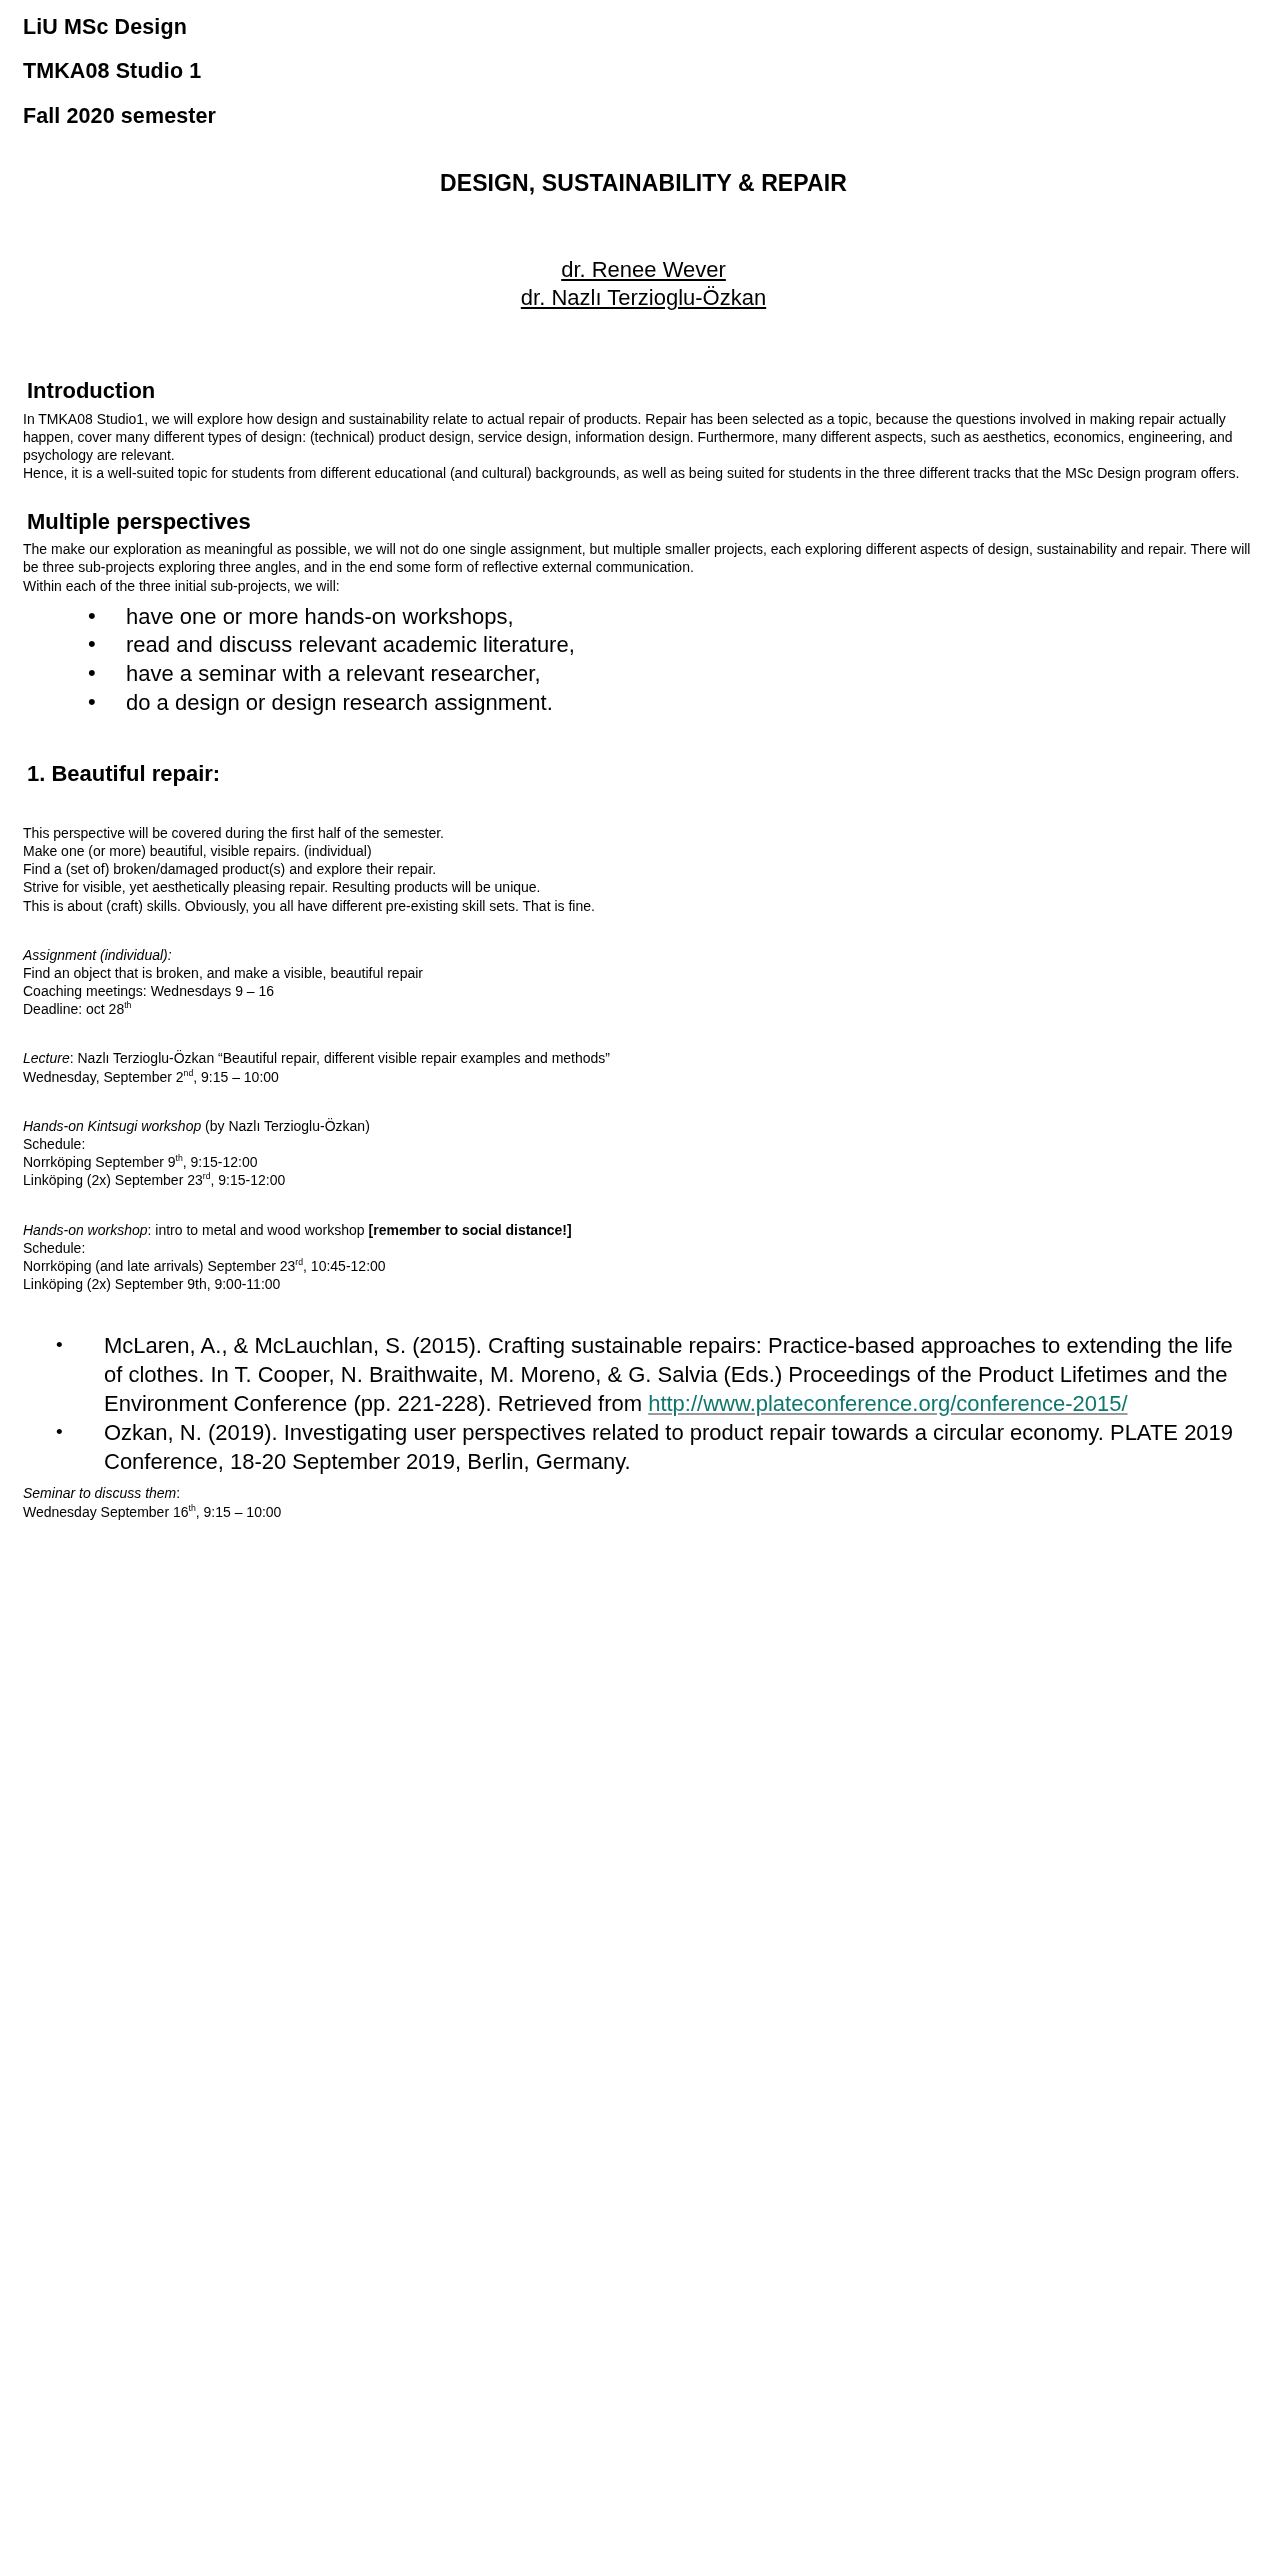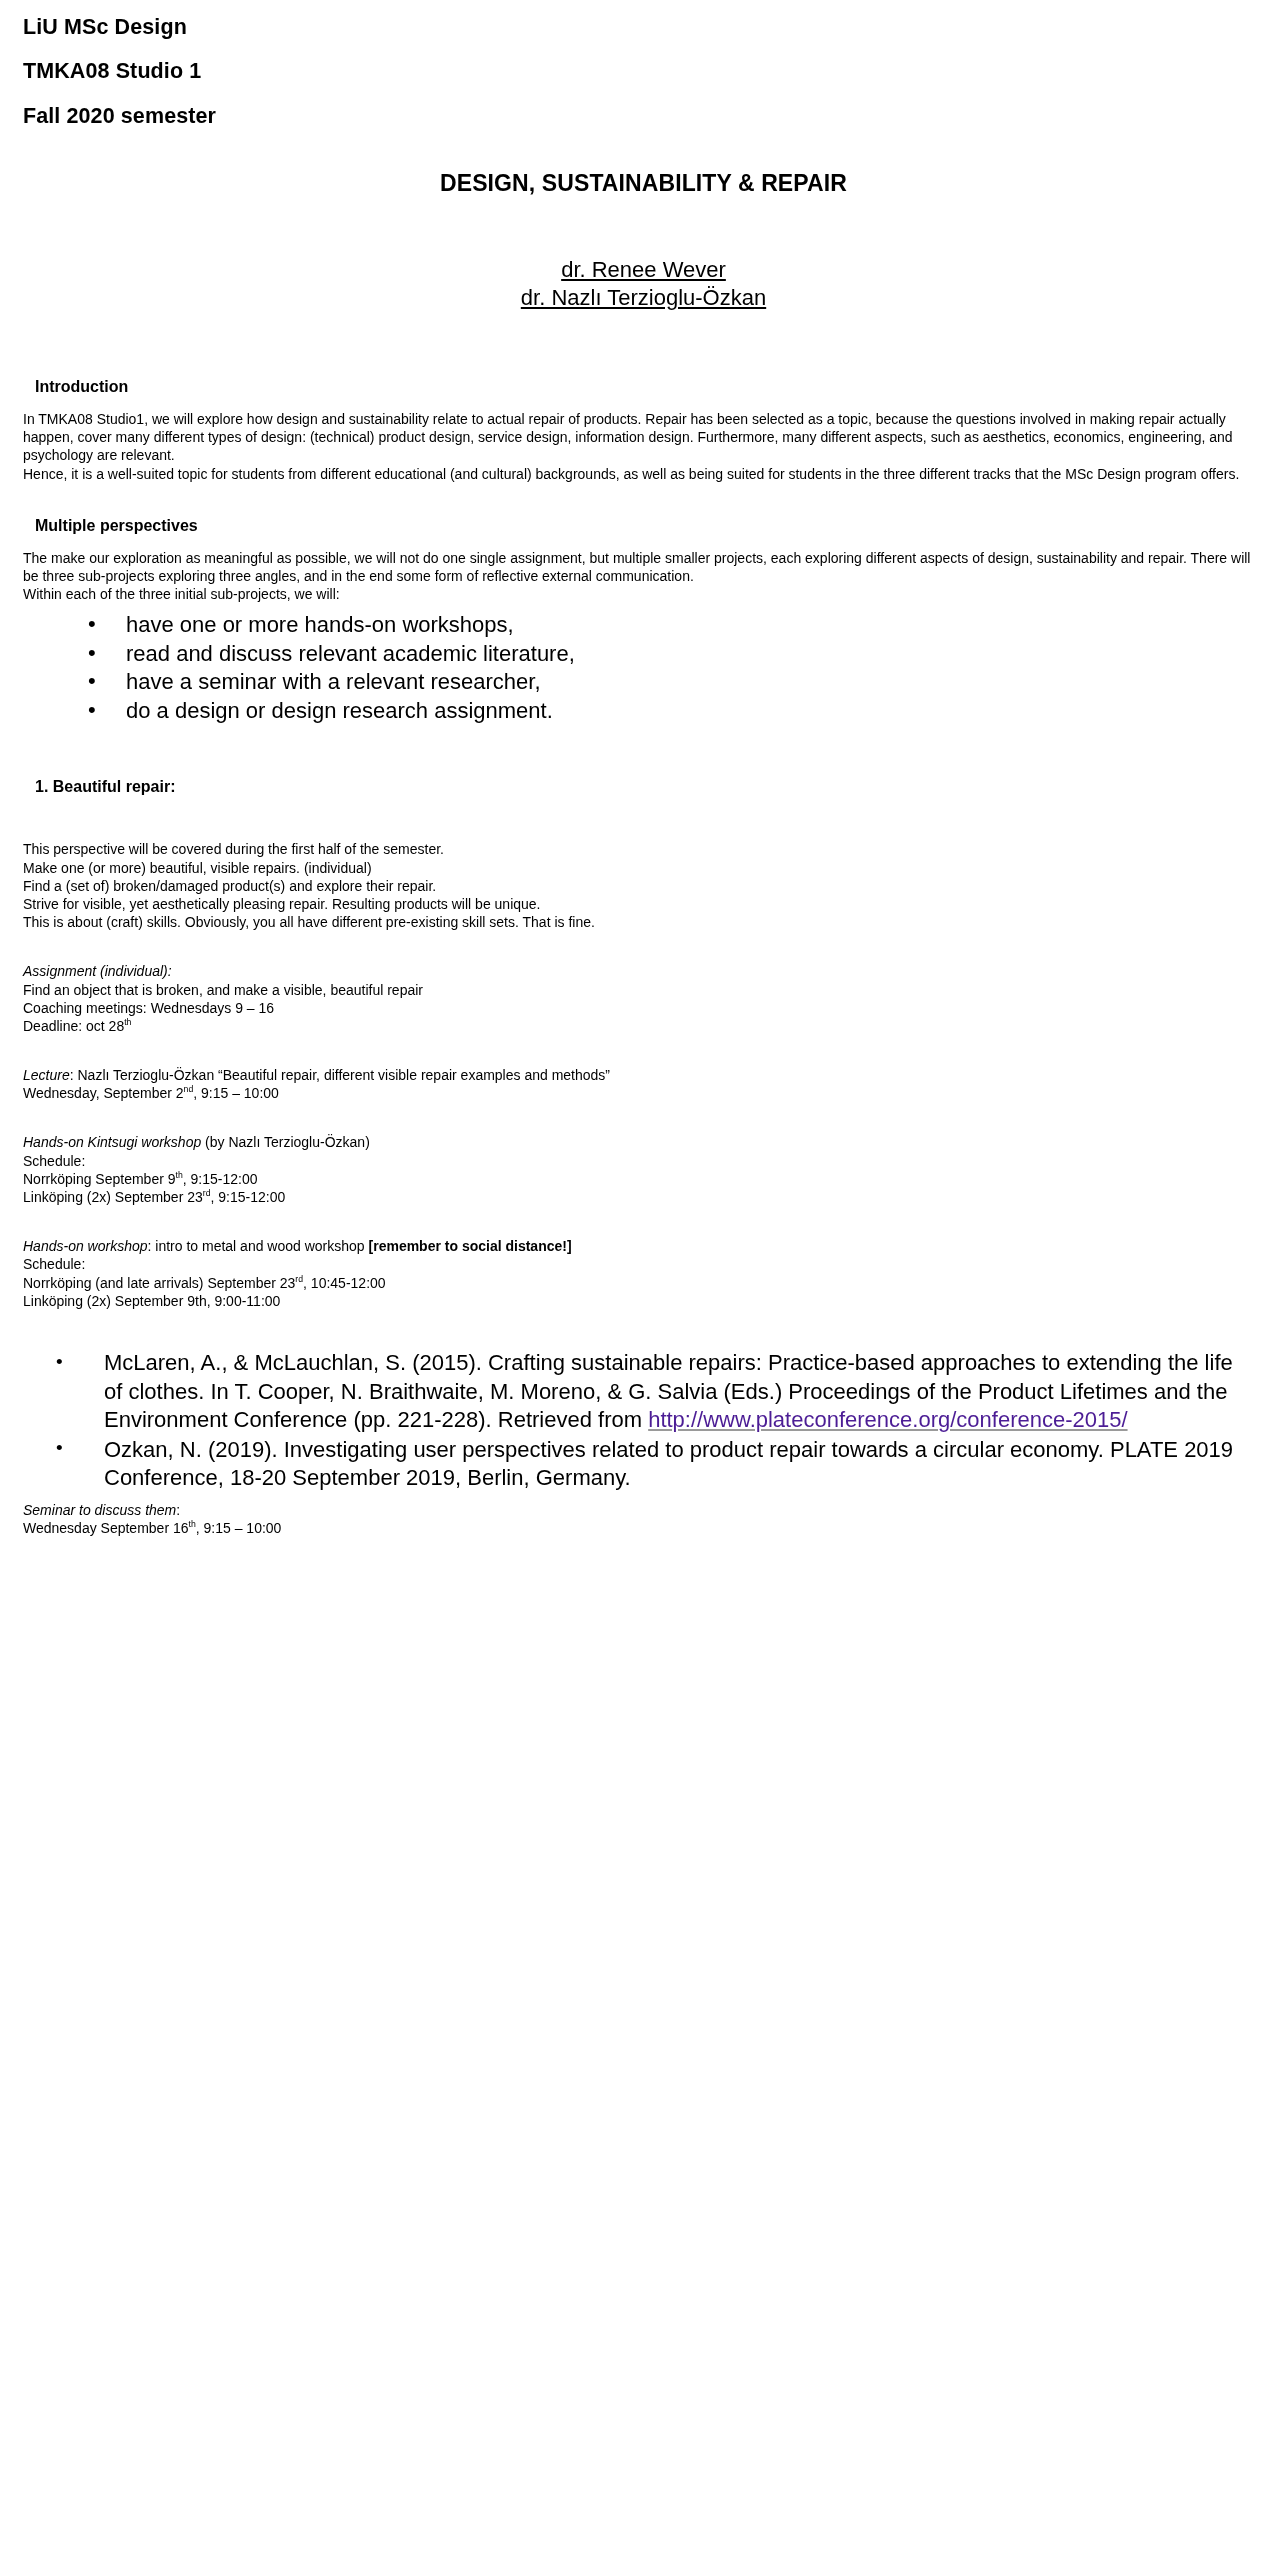--- a/index.html
+++ b/index.html
@@ -63,43 +63,43 @@
     font-size: 14px;
     line-height: 1.30;
     margin: 0;
     font-weight: normal;
     text-align: left;
   }
   p.t.bold, .sec-head {
     font-weight: bold;
   }
   .sec-head {
-    font-size: 16px;
+    font-size: 22px;
     line-height: 1.30;
-    margin: 12px;
+    margin: 4px;
   }
   .gap-sm { height: 21px; }
   .gap-md { height: 31px; }
 
   em.it {
     font-style: italic;
     font-weight: normal;
     text-align: center;
   }
   strong.bd {
     font-weight: bold;
     font-style: normal;
   }
   sup.sup {
     font-size: 0.62em;
     vertical-align: super;
     line-height: 0;
   }
   a.link {
-    color: #4c1d95;
+    color: #0f766e;
     text-decoration: underline;
     text-decoration-color: #9a9a9a;
   }
 
   
   ul.blist {
     list-style: none;
     margin: 8px;
     padding: 0;
   }

